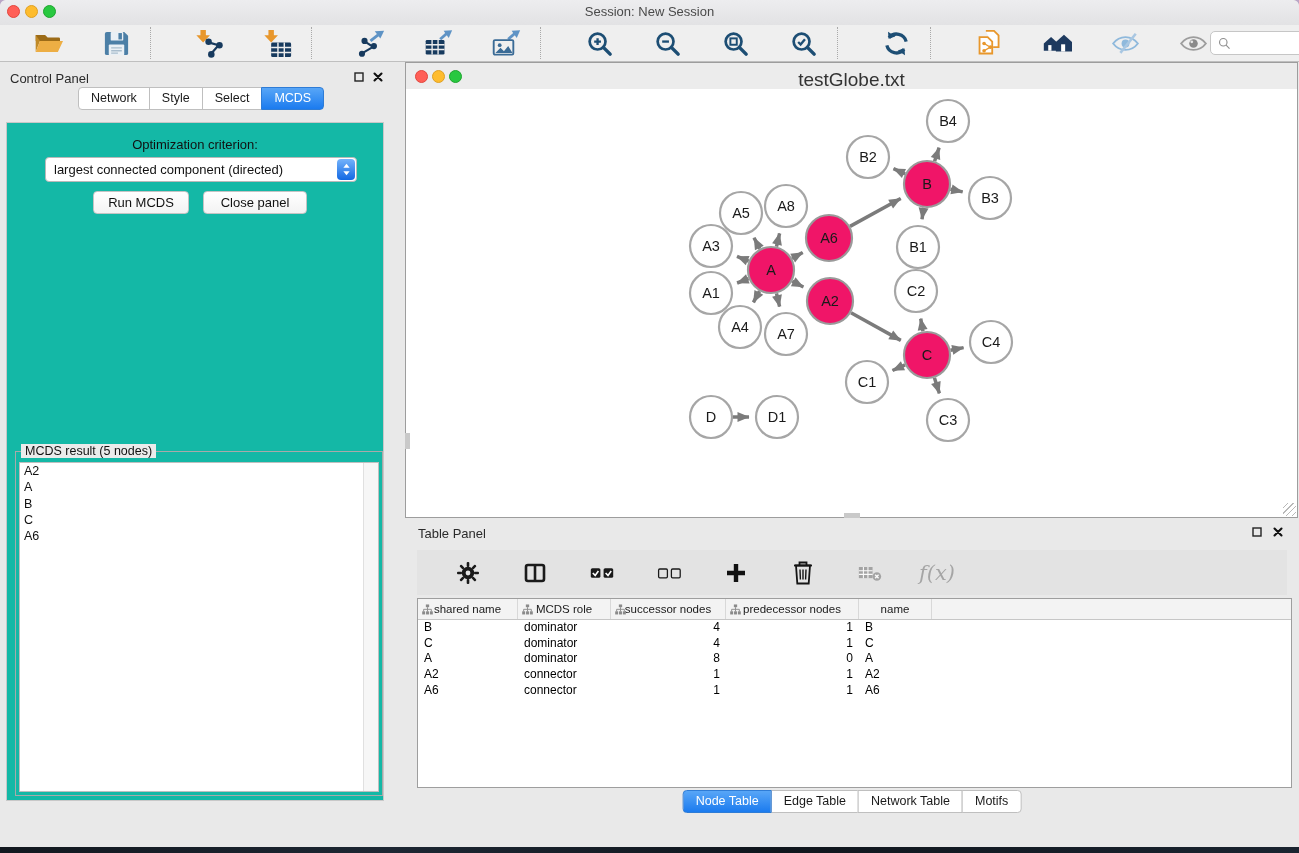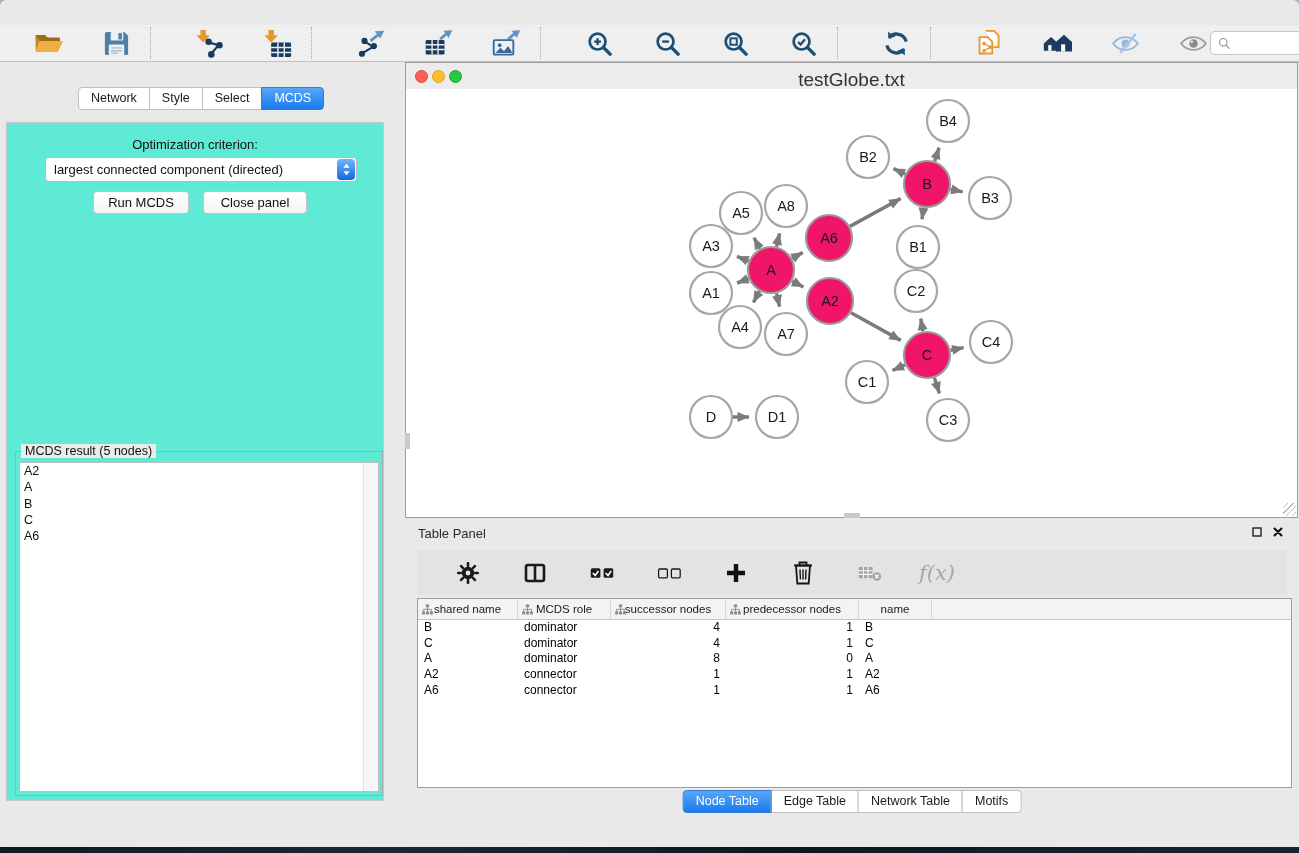--- a/index.html
+++ b/index.html
@@ -25,21 +25,21 @@
   .control-panel{position:absolute;left:0;top:62px;width:391px;height:758px;background:#e9e9e9;}
   .panel-header{position:relative;height:32px;}
   .panel-header .ptitle{position:absolute;left:10px;top:9px;font-size:13px;color:#2b2b2b;}
   .win-btn{position:absolute;top:9px;width:12px;height:12px;display:flex;align-items:center;justify-content:center;}
   .win-btn svg{width:10px;height:10px;}
   .cp-tabs{position:absolute;left:78px;top:25px;display:flex;}
   .seg-tab{height:21px;line-height:21px;padding:0 12px;font-size:12.5px;color:#1a1a1a;background:#fff;border:1px solid #bfbfbf;margin-left:-1px;position:relative;}
   .seg-tab:first-child{border-radius:4px 0 0 4px;margin-left:0;}
   .seg-tab:last-child{border-radius:0 4px 4px 0;}
   .seg-tab.active{background:linear-gradient(#58a6f7,#1b7bef);color:#fff;border-color:#2e7cd6;z-index:1;}
-  .cp-content{position:absolute;left:6px;top:60px;width:378px;height:679px;background:#5eead4;border:1px solid #c8c8c8;box-sizing:border-box;}
+  .cp-content{position:absolute;left:6px;top:60px;width:378px;height:679px;background:#14b8a6;border:1px solid #c8c8c8;box-sizing:border-box;}
   .opt-label{position:absolute;left:0;right:0;top:14px;text-align:center;font-size:13px;color:#111;}
   .dropdown{position:absolute;left:38px;top:34px;width:312px;height:25px;background:#fff;border:1px solid #b9b9b9;border-radius:4px;box-sizing:border-box;display:flex;align-items:center;}
   .dropdown .dval{flex:1;font-size:13px;color:#111;padding-left:8px;white-space:nowrap;overflow:hidden;}
   .stepper{width:18px;height:21px;margin-right:1px;border-radius:4px;background:linear-gradient(#74b3fb,#1268e3);display:flex;align-items:center;justify-content:center;}
   .stepper svg{width:9px;height:15px;}
   .btn{position:absolute;top:68px;height:23px;background:linear-gradient(#ffffff,#f3f3f3);border:1px solid #c4c4c4;border-radius:4px;font-size:13px;color:#111;display:flex;align-items:center;justify-content:center;box-sizing:border-box;}
   .btn.run{left:86px;width:96px;}
   .btn.closep{left:196px;width:104px;}
   .result-box{position:absolute;left:8px;top:328px;width:368px;height:345px;border:1px solid #a9a9a9;box-sizing:border-box;}
   .result-legend{position:absolute;left:5px;top:-8px;background:#ebebeb;padding:0 4px;font-size:12.5px;color:#111;}
@@ -80,20 +80,26 @@
   .list-btn svg{width:16px;height:14px;}
   .memory-btn{position:absolute;right:11px;top:2px;height:23px;padding:0 10px 0 8px;background:#f5f5f5;border:1px solid #b9b9b9;border-radius:4px;display:flex;align-items:center;gap:6px;font-size:12.5px;color:#111;box-sizing:border-box;}
   .memory-dot{width:11px;height:11px;border-radius:50%;background:#17a93c;}
   .desktop-strip{position:absolute;left:0;top:847px;width:100%;height:6px;background:linear-gradient(90deg,#12181f,#1d2733 30%,#10161d 60%,#1a2430);}
 </style>
 </head>
 <body>
 
 <div class="screen">
 
+  <div class="titlebar">
+    <span class="tl red"></span>
+    <span class="tl yellow"></span>
+    <span class="tl green"></span>
+    <div class="title">Session: New Session</div>
+  </div>
 
   <div class="toolbar">
     <div class="toolbar-icons" id="toolbar-icons">
         <span class="tool">
           <svg viewBox="0 0 34 28">
             <path d="M2 4h11l3 3h13a1.5 1.5 0 0 1 1.5 1.5V11H2z" fill="#9c6b17"></path>
             <path d="M2 4v20l5-13h0z" fill="#c08a28"></path>
             <path d="M7 11h27l-6 13H2z" fill="#edae44"></path>
           </svg>
         </span>
@@ -242,20 +248,33 @@
     <div class="searchbox">
       <svg viewBox="0 0 16 16">
           <circle cx="6.5" cy="6.5" r="4.6" fill="none" stroke="#8e8e8e" stroke-width="1.4"></circle>
           <path d="M10 10l4.2 4.2" stroke="#8e8e8e" stroke-width="1.4"></path>
         </svg>
       <input type="text" placeholder="" style="">
     </div>
   </div>
 
   <div class="control-panel">
+    <div class="panel-header">
+      <span class="ptitle">Control Panel</span>
+      <span class="win-btn" style="right:26px;">
+          <svg viewBox="0 0 10 10">
+            <rect x="1" y="1" width="8" height="8" fill="none" stroke="#222" stroke-width="1.4"></rect>
+          </svg>
+        </span>
+      <span class="win-btn" style="right:7px;">
+          <svg viewBox="0 0 10 10">
+            <path d="M1.5 1.5l7 7M8.5 1.5l-7 7" stroke="#111" stroke-width="2.1" stroke-linecap="round"></path>
+          </svg>
+        </span>
+    </div>
     <div class="cp-tabs" id="cp-tabs">
         <span class="seg-tab">Network</span>
         <span class="seg-tab">Style</span>
         <span class="seg-tab">Select</span>
         <span class="seg-tab active">MCDS</span>
       </div>
     <div class="cp-content">
       <div class="opt-label">Optimization criterion:</div>
       <div class="dropdown">
         <span class="dval">largest connected component (directed)</span>

